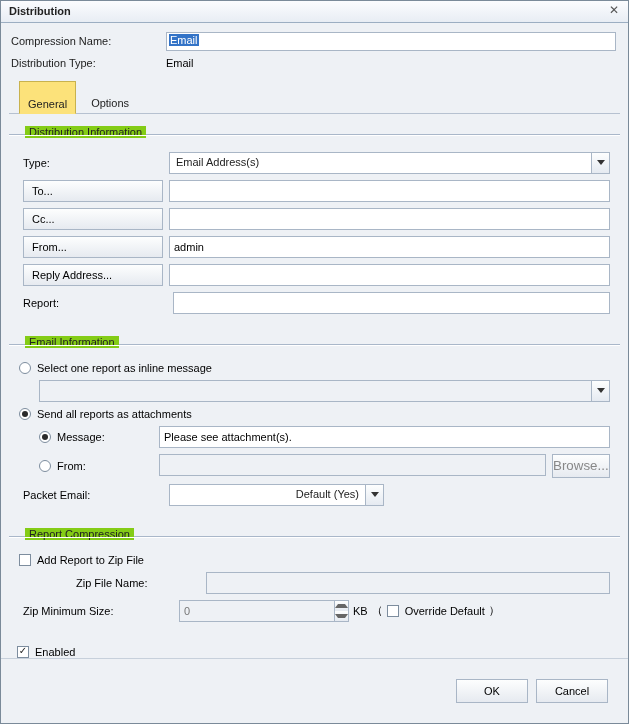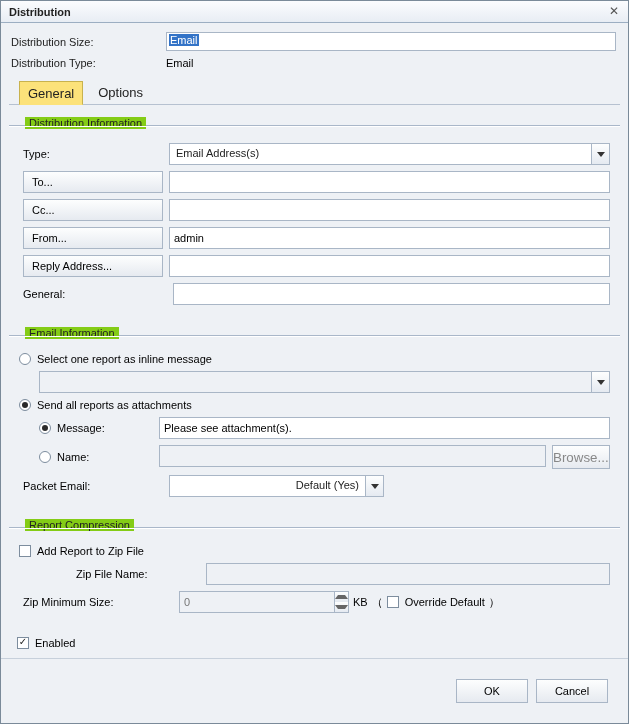--- a/index.html
+++ b/index.html
@@ -72,22 +72,22 @@
   }
   .tabs {
     margin-top: 8px;
     border-bottom: 1px solid #b6c1d0;
     display:flex;
     align-items:flex-end;
     gap: 6px;
     padding-left: 10px;
   }
   .tab {
-    padding: 4px 8px 3px 8px;
-    font-size: 13px;
+    padding: 16px 8px 3px 8px;
+    font-size: 11px;
     color: #222;
     cursor: pointer;
   }
   .tab.active {
     background: #fce27a;
     border: 1px solid #c8b24e;
     border-bottom: 1px solid #fce27a;
     position: relative;
     top: 1px;
   }
@@ -206,21 +206,21 @@
 
   <div class="titlebar">
     <span class="title">Distribution</span>
     <span class="close">✕</span>
   </div>
 
   <div class="body">
     <table class="header-rows">
       <tbody>
           <tr>
-        <td class="lbl">Distribution Size:</td>
+        <td class="lbl">Compression Name:</td>
         <td>
           <div class="name-field name-field-wrap">
             <span class="name-val">Email</span>
           </div>
         </td>
       </tr>
       <tr>
         <td class="lbl">Distribution Type:</td>
         <td>Email</td>
       </tr>
@@ -279,21 +279,21 @@
         <div class="row">
           <div class="btn-left">
               <span>Reply Address...</span>
             </div>
           <div class="rfield" style="margin-left:6px;">
             <input class="text-input" value="" style="">
           </div>
         </div>
 
         <div class="row subject-row">
-          <div class="rlabel simple">General:</div>
+          <div class="rlabel simple">Report:</div>
           <div class="rfield">
             <input class="text-input" value="" style="">
           </div>
         </div>
       </fieldset>
 
       <fieldset class="group">
         <legend>Email Information</legend>
 
         <div class="row">
@@ -326,21 +326,21 @@
             <span>Message:</span>
           </label>
           <div class="rfield">
             <input class="text-input" value="Please see attachment(s)." style="">
           </div>
         </div>
 
         <div class="row inset">
           <label class="radio" style="width:120px;">
             <span class="radio-dot"></span>
-            <span>Name:</span>
+            <span>From:</span>
           </label>
           <div class="rfield" style="display:flex;">
             <input class="text-input disabled" value="" style="">
             <button class="browse-btn" disabled="">Browse...</button>
           </div>
         </div>
 
         <div class="row">
           <div class="rlabel simple" style="width:150px;">Packet Email:</div>
           <div style="width:215px;text-align:right;">

